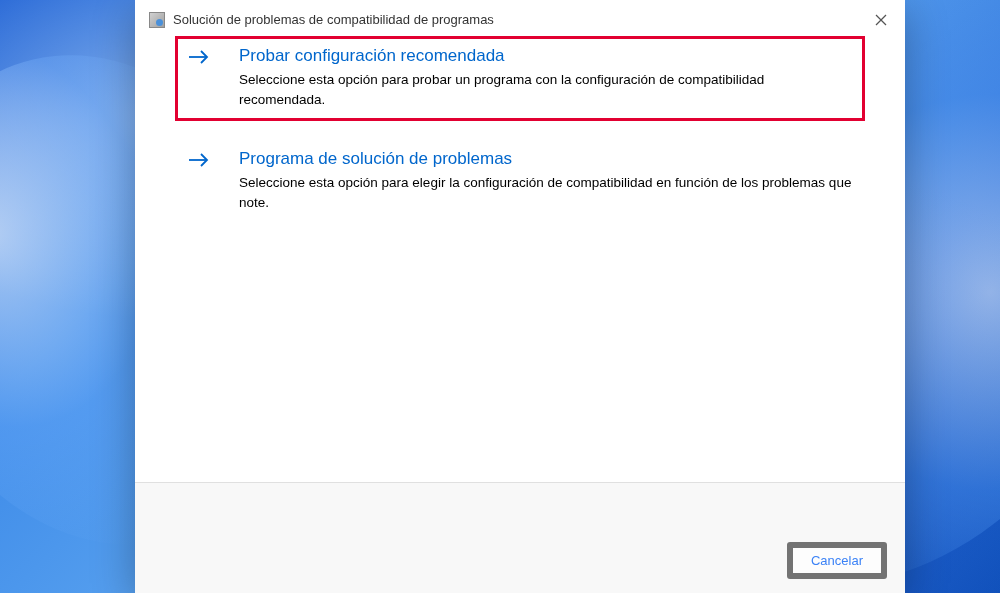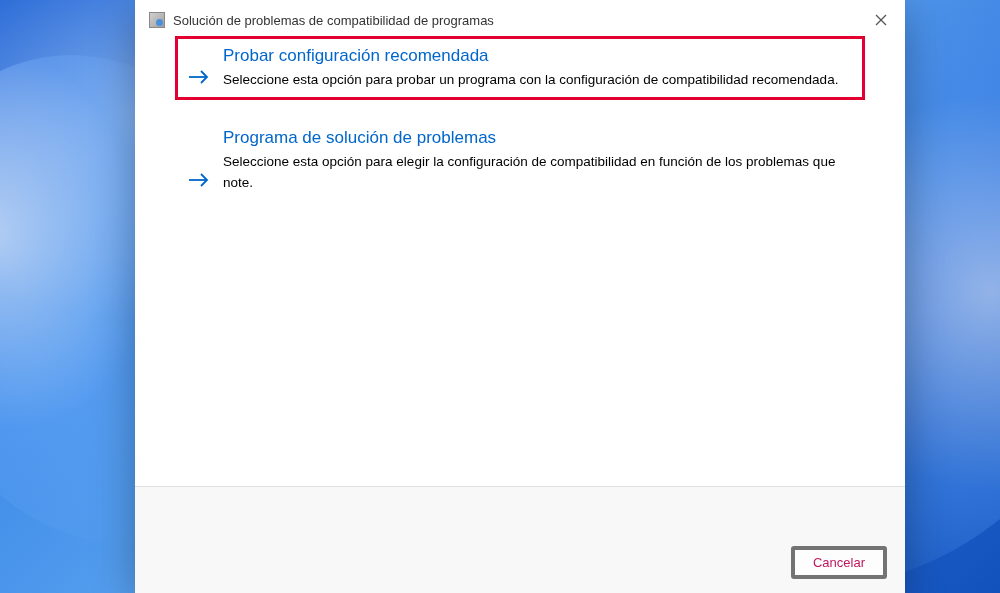--- a/index.html
+++ b/index.html
@@ -57,21 +57,21 @@
       width: 770px;
       height: 593px;
       background: #ffffff;
       box-shadow: 0 10px 40px rgba(0,0,0,0.3);
       display: flex;
       flex-direction: column;
     }
     
     .titlebar {
       display: flex;
-      align-items: center;
+      align-items: flex-start;
       padding: 12px 14px 8px 14px;
       gap: 8px;
     }
     
     .titlebar-icon {
       width: 16px;
       height: 16px;
       background: linear-gradient(135deg, #d0d0d0, #a0a0a0);
       border: 1px solid #888;
       position: relative;
@@ -120,22 +120,22 @@
       font-weight: 400;
       margin: 48px 50px 90px 50px;
     }
     
     .options {
       padding: 0 40px;
     }
     
     .option {
       display: flex;
-      align-items: flex-end;
-      gap: 12px;
+      align-items: flex-start;
+      gap: 28px;
       padding: 10px 12px;
       margin-bottom: 18px;
       cursor: pointer;
     }
     
     .option.highlighted {
       border: 3px solid #e20031;
       padding: 7px 9px;
     }
     
@@ -170,25 +170,25 @@
       display: flex;
       justify-content: flex-end;
       border-top: 1px solid #e0e0e0;
       background: #f8f8f8;
     }
     
     .btn-cancel {
       padding: 5px 18px;
       font-size: 13px;
       background: #fdfdfd;
-      border: 4px solid #737373;
+      border: 6px solid #737373;
       border-radius: 3px;
       cursor: pointer;
       font-family: inherit;
-      color: #be185d;
+      color: #3b82f6;
       margin-top: 45px;
     }
   </style>
 </head>
 <body>
 
 <div class="bg-bloom"></div>
 <div class="bg-curve1"></div>
 <div class="bg-curve2"></div>
 

